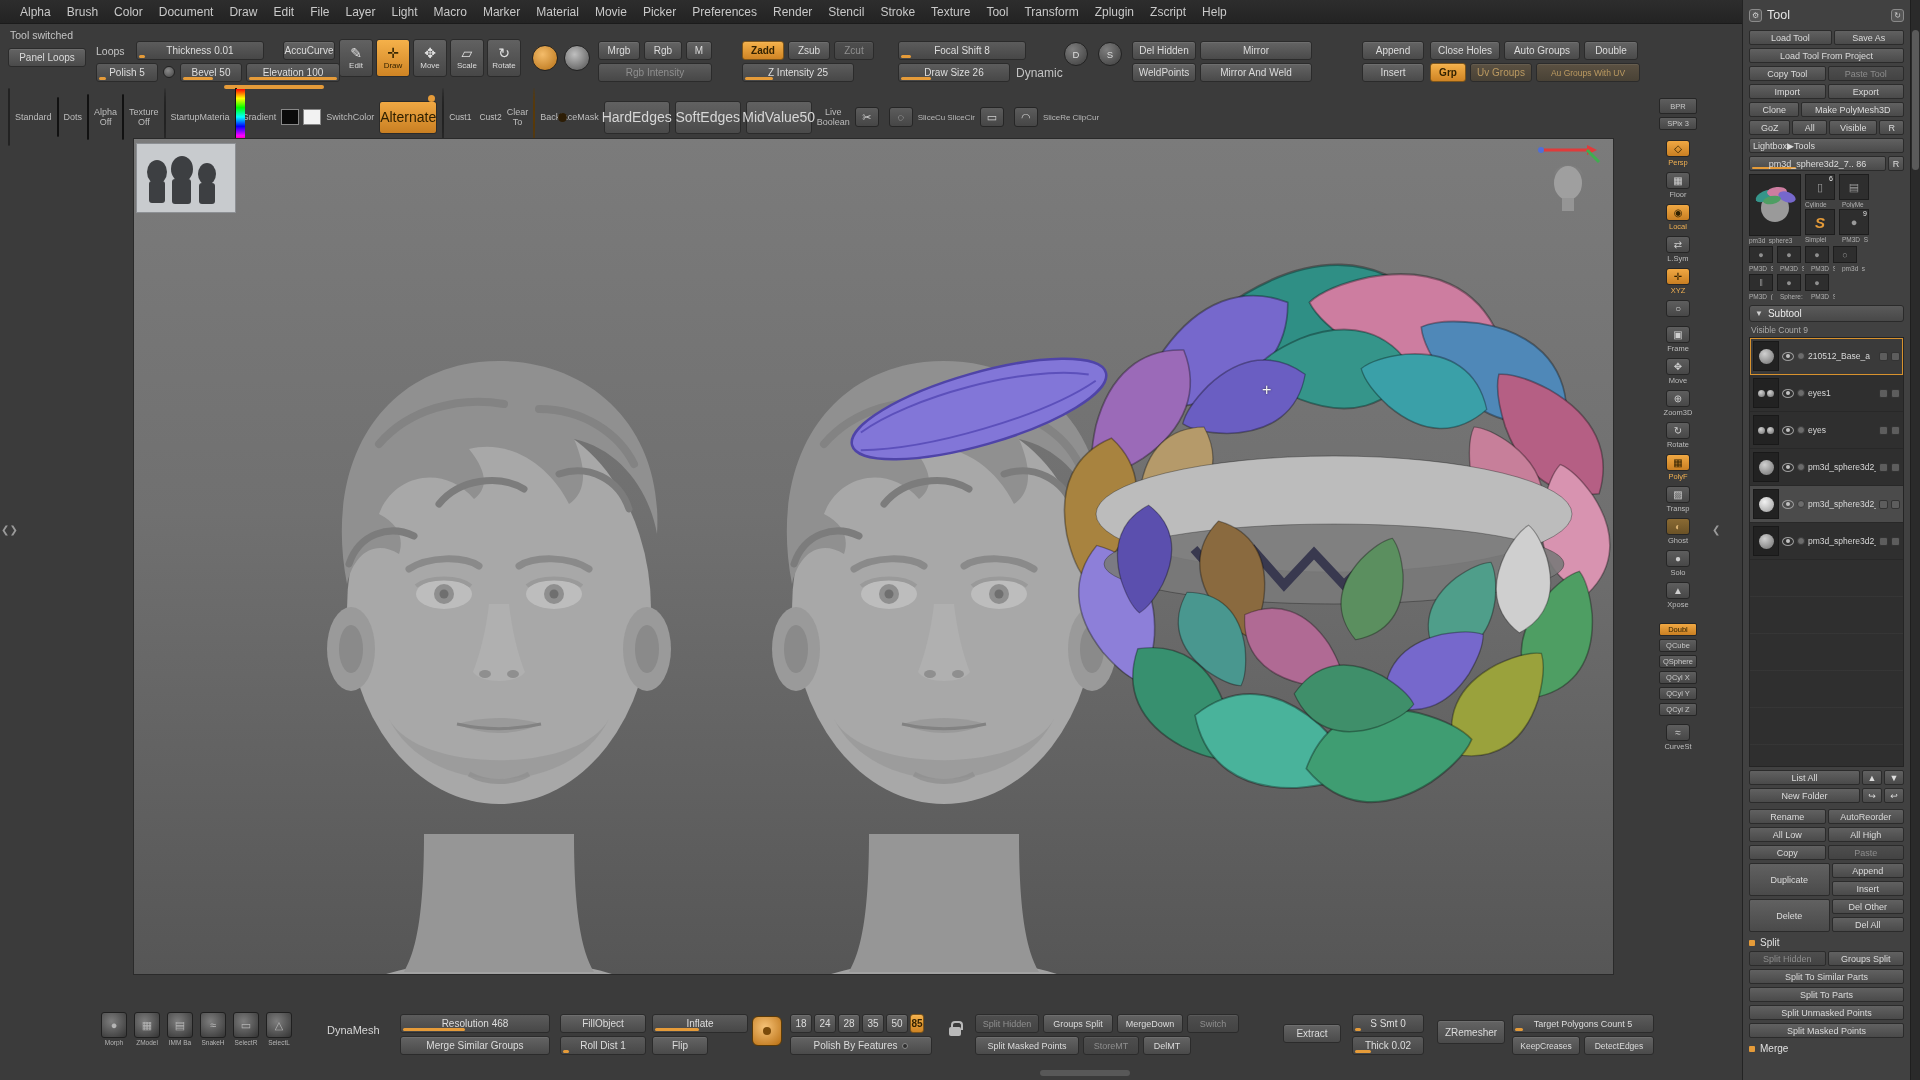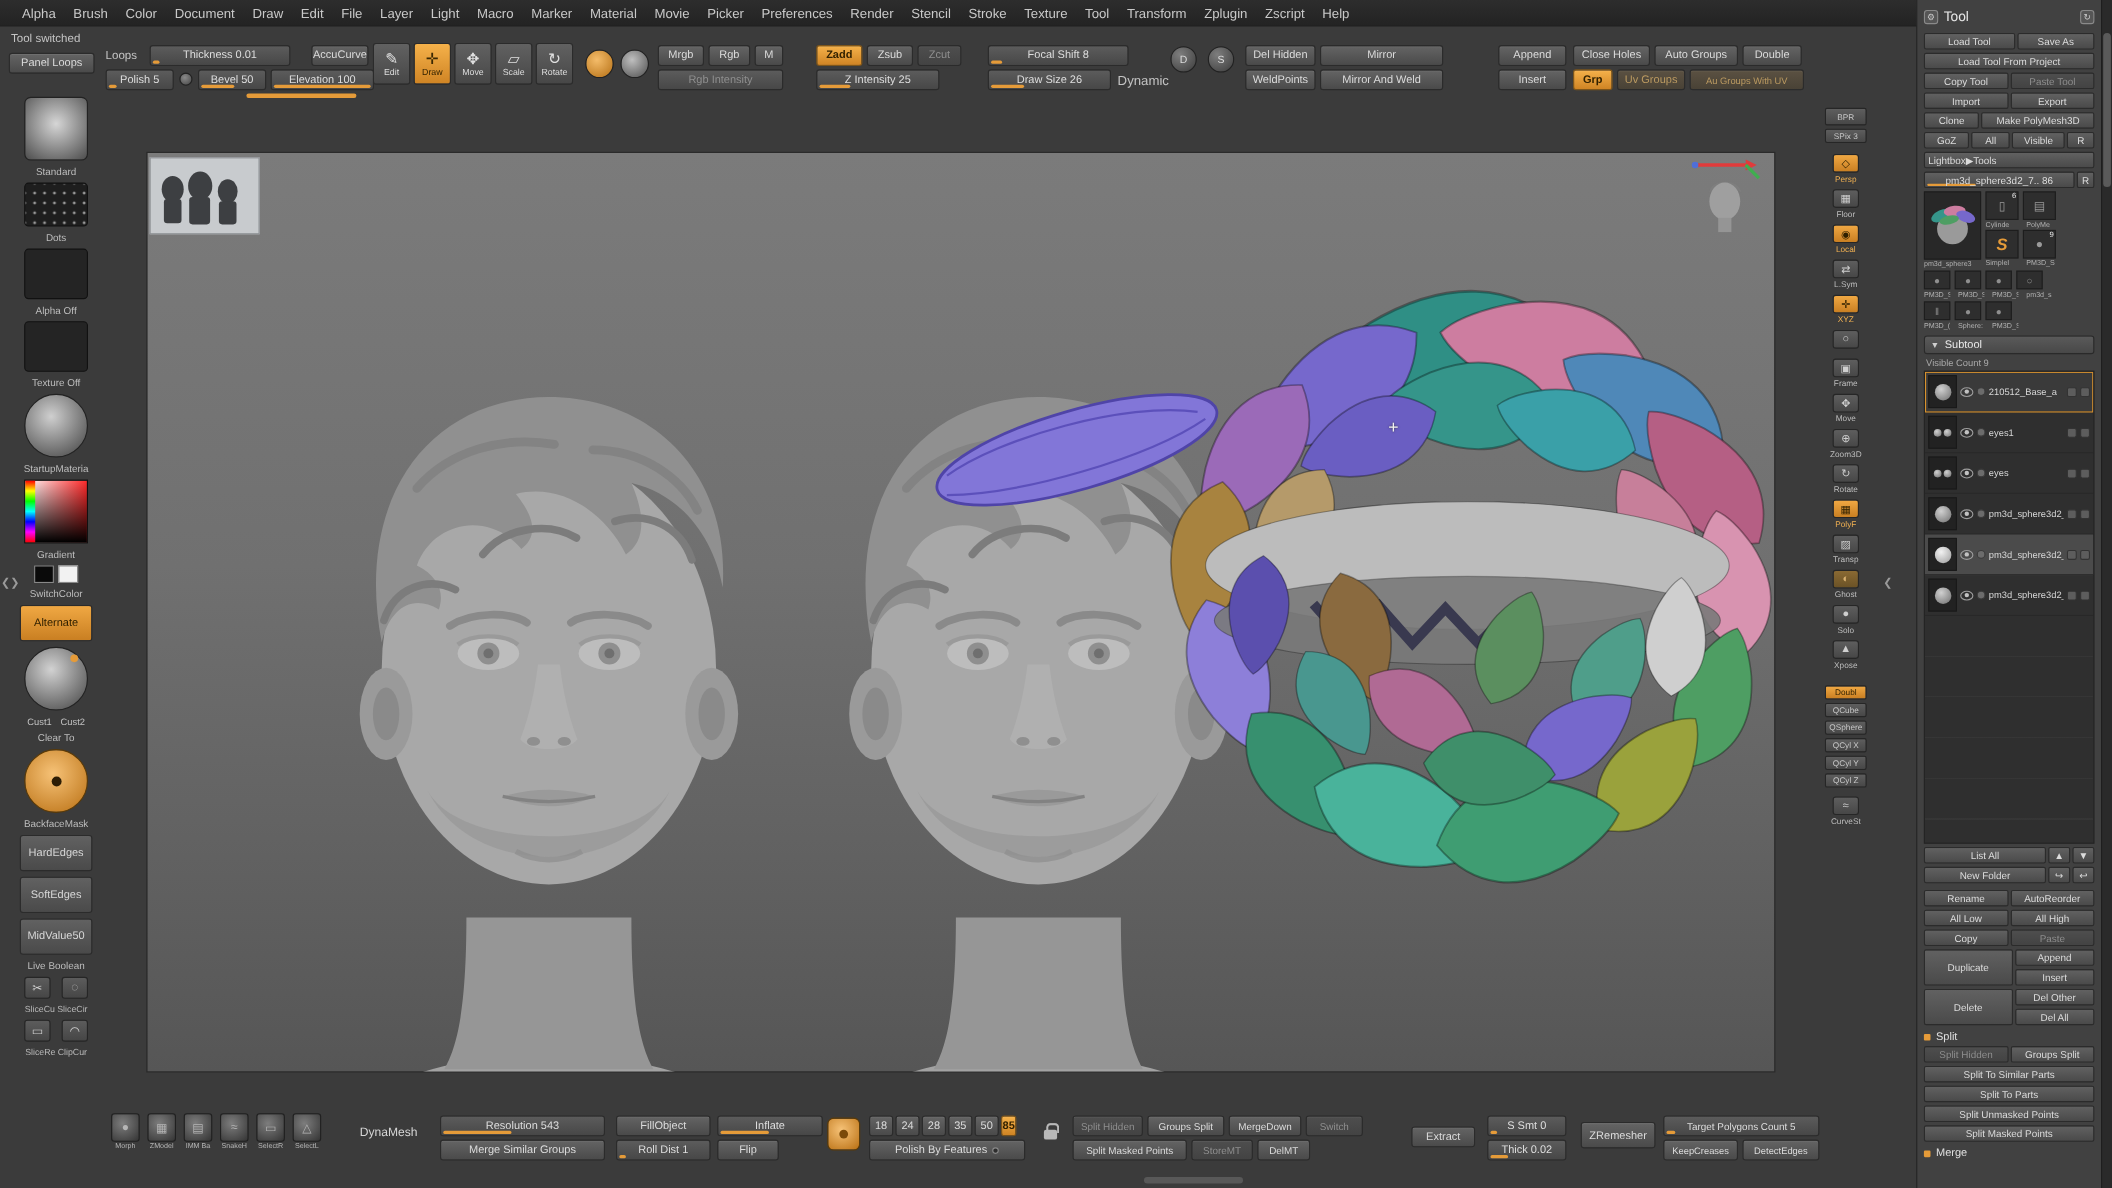--- a/index.html
+++ b/index.html
@@ -24,32 +24,32 @@
   .ibtn.on{background:linear-gradient(#f5b14a,#cf8424);color:#332201}
   .ibtn.on .g{color:#3a2803}
   .circ{position:absolute;width:26px;height:26px;border-radius:50%;border:1px solid #222}
   .circ.orange{background:radial-gradient(circle at 40% 35%,#f4bc6a,#b56f14)}
   .circ.gray{background:radial-gradient(circle at 40% 35%,#bfbfbf,#4f4f4f)}
   .dialc{position:absolute;width:24px;height:24px;border-radius:50%;background:radial-gradient(circle at 35% 30%,#7e7e7e,#3c3c3c);border:1px solid #222;color:#ddd;font-size:9.5px;display:flex;align-items:center;justify-content:center}
   .tdot{position:absolute;width:12px;height:12px;border-radius:50%;background:radial-gradient(circle at 40% 35%,#8a8a8a,#444);border:1px solid #222}
   .accentbar{position:absolute;height:4px;background:#e59b39;border-radius:2px}
   .toolbar{position:absolute;left:0;top:40px;width:1742px;height:52px}
   
-  .lsb{position:absolute;left:8px;top:88px;width:86px;display:flex;flex-direction:column;align-items:center;gap:5px;font-size:9.5px;color:#c2c2c2;text-align:center}
+  .lsb{position:absolute;left:8px;top:88px;width:86px;display:flex;flex-direction:row;align-items:center;gap:5px;font-size:9.5px;color:#c2c2c2;text-align:center}
   .lsb .lab{font-size:9px;color:#bdbdbd;line-height:10px}
   .th-std{width:58px;height:58px;border-radius:6px;border:1px solid #222;background:radial-gradient(circle at 50% 42%,#d6d6d6,#8a8a8a 55%,#4c4c4c)}
   .th-dots{width:58px;height:40px;border-radius:4px;border:1px solid #111;background-color:#1e1e1e;background-image:radial-gradient(#9a9a9a 1px,transparent 1.6px);background-size:9px 9px;background-position:4px 4px}
   .th-dark{width:58px;height:46px;border-radius:4px;border:1px solid #111;background:#242424}
   .th-sphere{width:58px;height:58px;border-radius:50%;border:1px solid #222;background:radial-gradient(circle at 42% 35%,#cfcfcf,#6a6a6a 70%,#3f3f3f)}
   .th-picker{width:58px;height:58px;border:1px solid #111;position:relative;background:linear-gradient(to bottom,rgba(0,0,0,0) 0%,#000 100%),linear-gradient(to right,#ffffff,#ff2a2a)}
   .th-picker .hue{position:absolute;left:0;top:0;bottom:0;width:9px;background:linear-gradient(#ff0000,#ffff00,#00ff00,#00ffff,#0000ff,#ff00ff,#ff0000)}
   .swrow{display:flex;gap:4px}
   .sw{width:18px;height:16px;border:1px solid #888}
   .sw.black{background:#0a0a0a}.sw.white{background:#f2f2f2}
-  .wbtn{width:66px;height:33px;display:flex;align-items:center;justify-content:center;background:linear-gradient(#616161,#4a4a4a);border:1px solid #2b2b2b;border-radius:3px;font-size:10px;color:#d7d7d7}
+  .wbtn{width:66px;height:33px;display:flex;align-items:center;justify-content:center;background:linear-gradient(#616161,#4a4a4a);border:1px solid #2b2b2b;border-radius:3px;font-size:14px;color:#d7d7d7}
   .wbtn.on{background:linear-gradient(#f0a843,#c97f22);color:#2f2000}
   .th-orange{width:58px;height:58px;border-radius:50%;border:1px solid #5a3a08;background:radial-gradient(circle at 45% 38%,#f6c277,#b96f12);position:relative}
   .th-orange::after{content:"";position:absolute;left:24px;top:24px;width:9px;height:9px;border-radius:50%;background:#2d1d05}
   .th-cust{width:58px;height:58px;border-radius:50%;border:1px solid #222;background:radial-gradient(circle at 42% 35%,#d2d2d2,#6d6d6d 70%,#404040);position:relative}
   .th-cust::after{content:"";position:absolute;right:8px;top:6px;width:7px;height:7px;border-radius:50%;background:#e59b39}
   .pairlabs{display:flex;gap:8px;font-size:8.5px}
   .miniicons{display:flex;gap:10px}
   .mic{width:24px;height:20px;background:linear-gradient(#5c5c5c,#464646);border:1px solid #262626;border-radius:3px;display:flex;align-items:center;justify-content:center;font-size:11px;color:#cfcfcf}
   .pairlabs8{display:flex;gap:2px;font-size:8px;color:#b8b8b8}
   
@@ -821,21 +821,21 @@
       </div>
     <div class="bth" style="left:264px;top:4px">
         <div class="im">△</div>
         <span class="bl">SelectL</span>
       </div>
 
     <span class="dyn" style="left:327px;top:16px">DynaMesh</span>
 
     <div class="slider" style="left:400px;top:6px;width:150px">
         <i class="fill" style="width:62px"></i>
-        <span>Resolution 543</span>
+        <span>Resolution 468</span>
       </div>
     <div class="btn" style="left:400px;top:28px;width:150px">Merge Similar Groups</div>
 
     <div class="btn" style="left:560px;top:6px;width:86px">FillObject</div>
     <div class="slider" style="left:560px;top:28px;width:86px">
         <i class="fill" style="width:6px"></i>
         <span>Roll Dist 1</span>
       </div>
 
     <div class="slider" style="left:652px;top:6px;width:96px">

